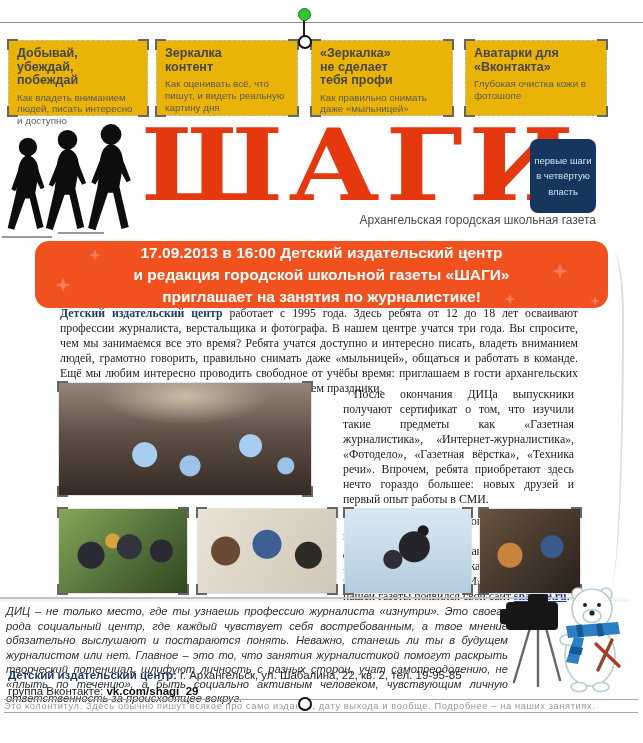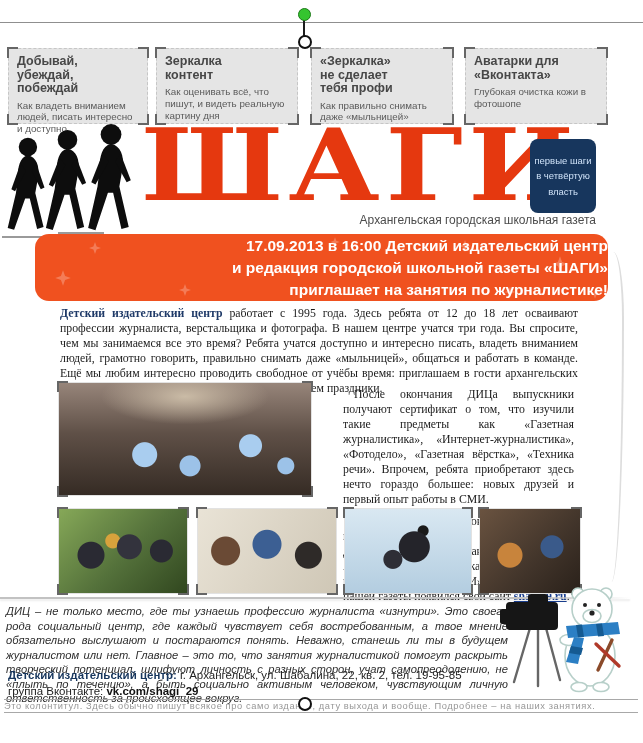--- a/index.html
+++ b/index.html
@@ -9,21 +9,21 @@
   
   .sel-line{position:absolute;left:0;top:22px;width:643px;height:1px;background:#8f8f8f;}
   .h-green{position:absolute;left:298px;top:8px;width:11px;height:11px;border-radius:50%;
            background:#35c42f;border:1px solid #1c7a18;z-index:60;}
   .h-stem{position:absolute;left:303px;top:19px;width:2px;height:18px;background:#1c1c1c;z-index:59;}
   .h-white{position:absolute;width:10px;height:10px;border-radius:50%;background:#fff;
            border:2px solid #111;z-index:60;}
   .h-top{left:298px;top:35px;} .h-bottom{left:298px;top:697px;}
 
   
-  .topic{position:absolute;top:48px;height:76px;border:1px dashed #c6c6c6;background:#e5e5e5;
+  .topic{position:absolute;top:40px;height:76px;border:1px dashed #c6c6c6;background:#eab308;
          box-sizing:border-box;padding:6px 8px;}
   .topic .tt{font-weight:bold;font-size:12.5px;line-height:1.08;color:#474747;white-space:pre-line;}
   .topic .td{font-size:9.8px;line-height:1.22;color:#5a5a5a;margin-top:4px;}
   .t-center .tt{}
   
   .cm::before{content:"";position:absolute;top:-2px;left:-2px;width:9px;height:9px;
               border-top:2px solid #666;border-left:2px solid #666;}
   .cm::after{content:"";position:absolute;bottom:-2px;right:-2px;width:9px;height:9px;
              border-bottom:2px solid #666;border-right:2px solid #666;}
   .cm i::before{content:"";position:absolute;top:-2px;right:-2px;width:9px;height:9px;
@@ -39,23 +39,23 @@
   .badge{position:absolute;left:530px;top:139px;width:66px;height:74px;background:#17365d;
          border-radius:8px;color:#cfe2f8;font-weight:normal;font-size:9.5px;line-height:1.6;
          display:flex;align-items:center;justify-content:center;text-align:center;
          box-sizing:border-box;padding:4px;}
   .tagline{position:absolute;left:250px;top:213px;width:346px;text-align:right;
            font-size:12px;color:#4c4c4c;}
   .curl{position:absolute;left:606px;top:252px;width:16px;height:330px;
         border-right:2px solid #ddd;border-radius:0 60% 70% 0/0 20% 80% 0;}
 
   
-  .banner{position:absolute;left:35px;top:234px;width:573px;height:67px;background:#f0511f;
+  .banner{position:absolute;left:35px;top:241px;width:573px;height:67px;background:#f0511f;
           border-radius:14px;color:#fff;font-weight:bold;font-size:15.5px;line-height:1.42;
-          display:flex;flex-direction:column;align-items:flex-end;justify-content:center;
+          display:flex;flex-direction:column;align-items:center;justify-content:center;
           text-align:center;}
   .banner svg{position:absolute;left:0;top:0;}
 
   
   .serif{font-family:"Liberation Serif",serif;}
   .p1{position:absolute;left:60px;top:306px;width:518px;font-size:11.8px;line-height:1.27;
       text-align:justify;color:#1b1b1b;}
   .p1 .lead{font-weight:bold;color:#1f3a68;}
   .photo{position:absolute;border:1px solid #e2e2e2;}
   .photo-big{left:58px;top:382px;width:252px;height:112px;

